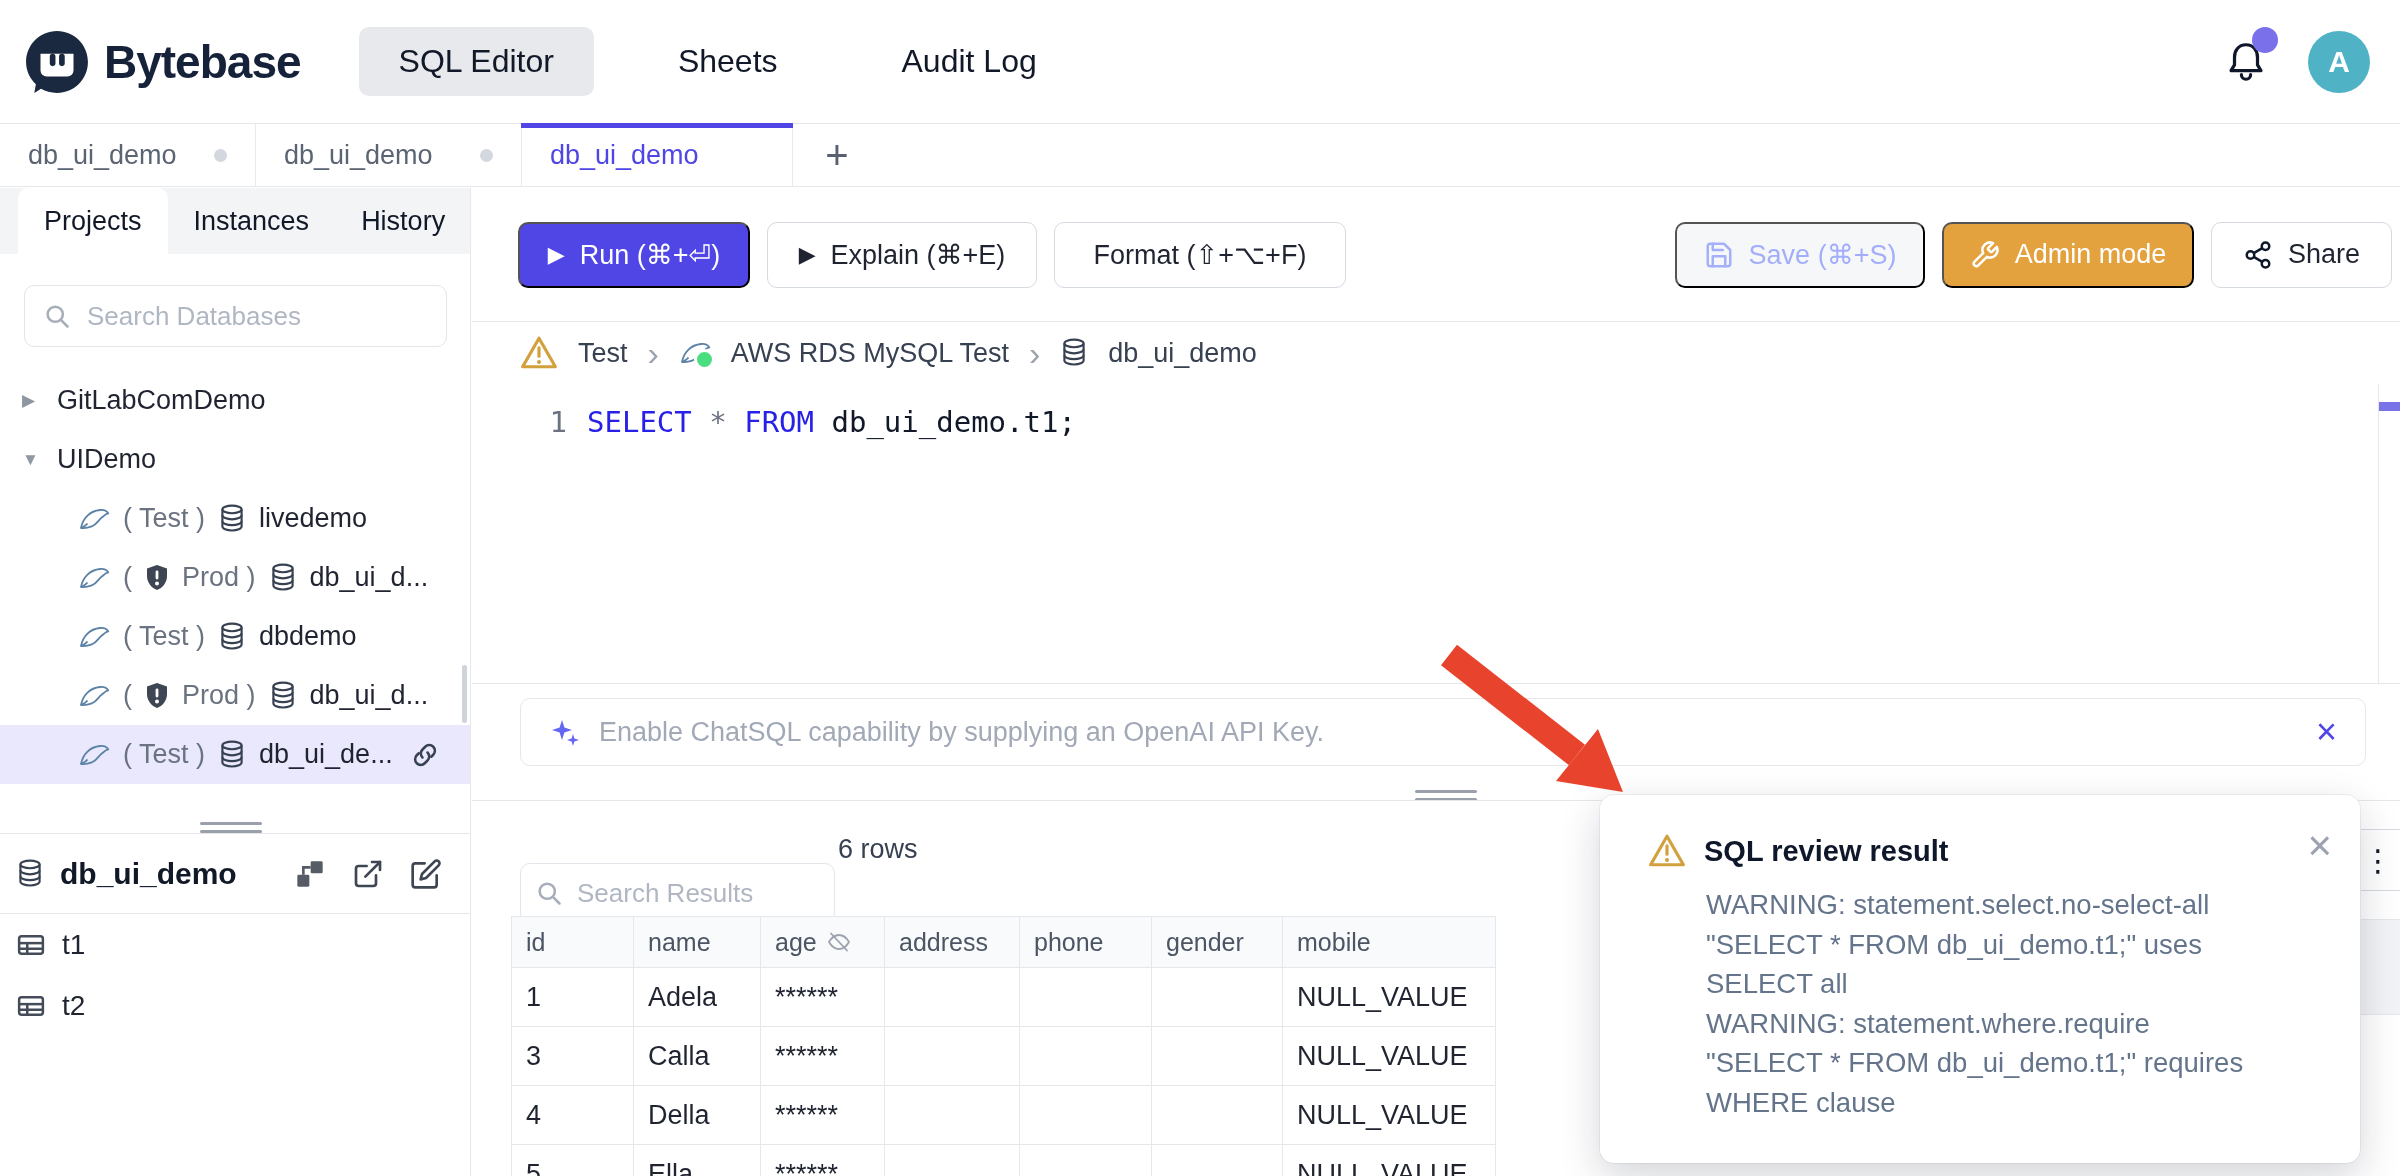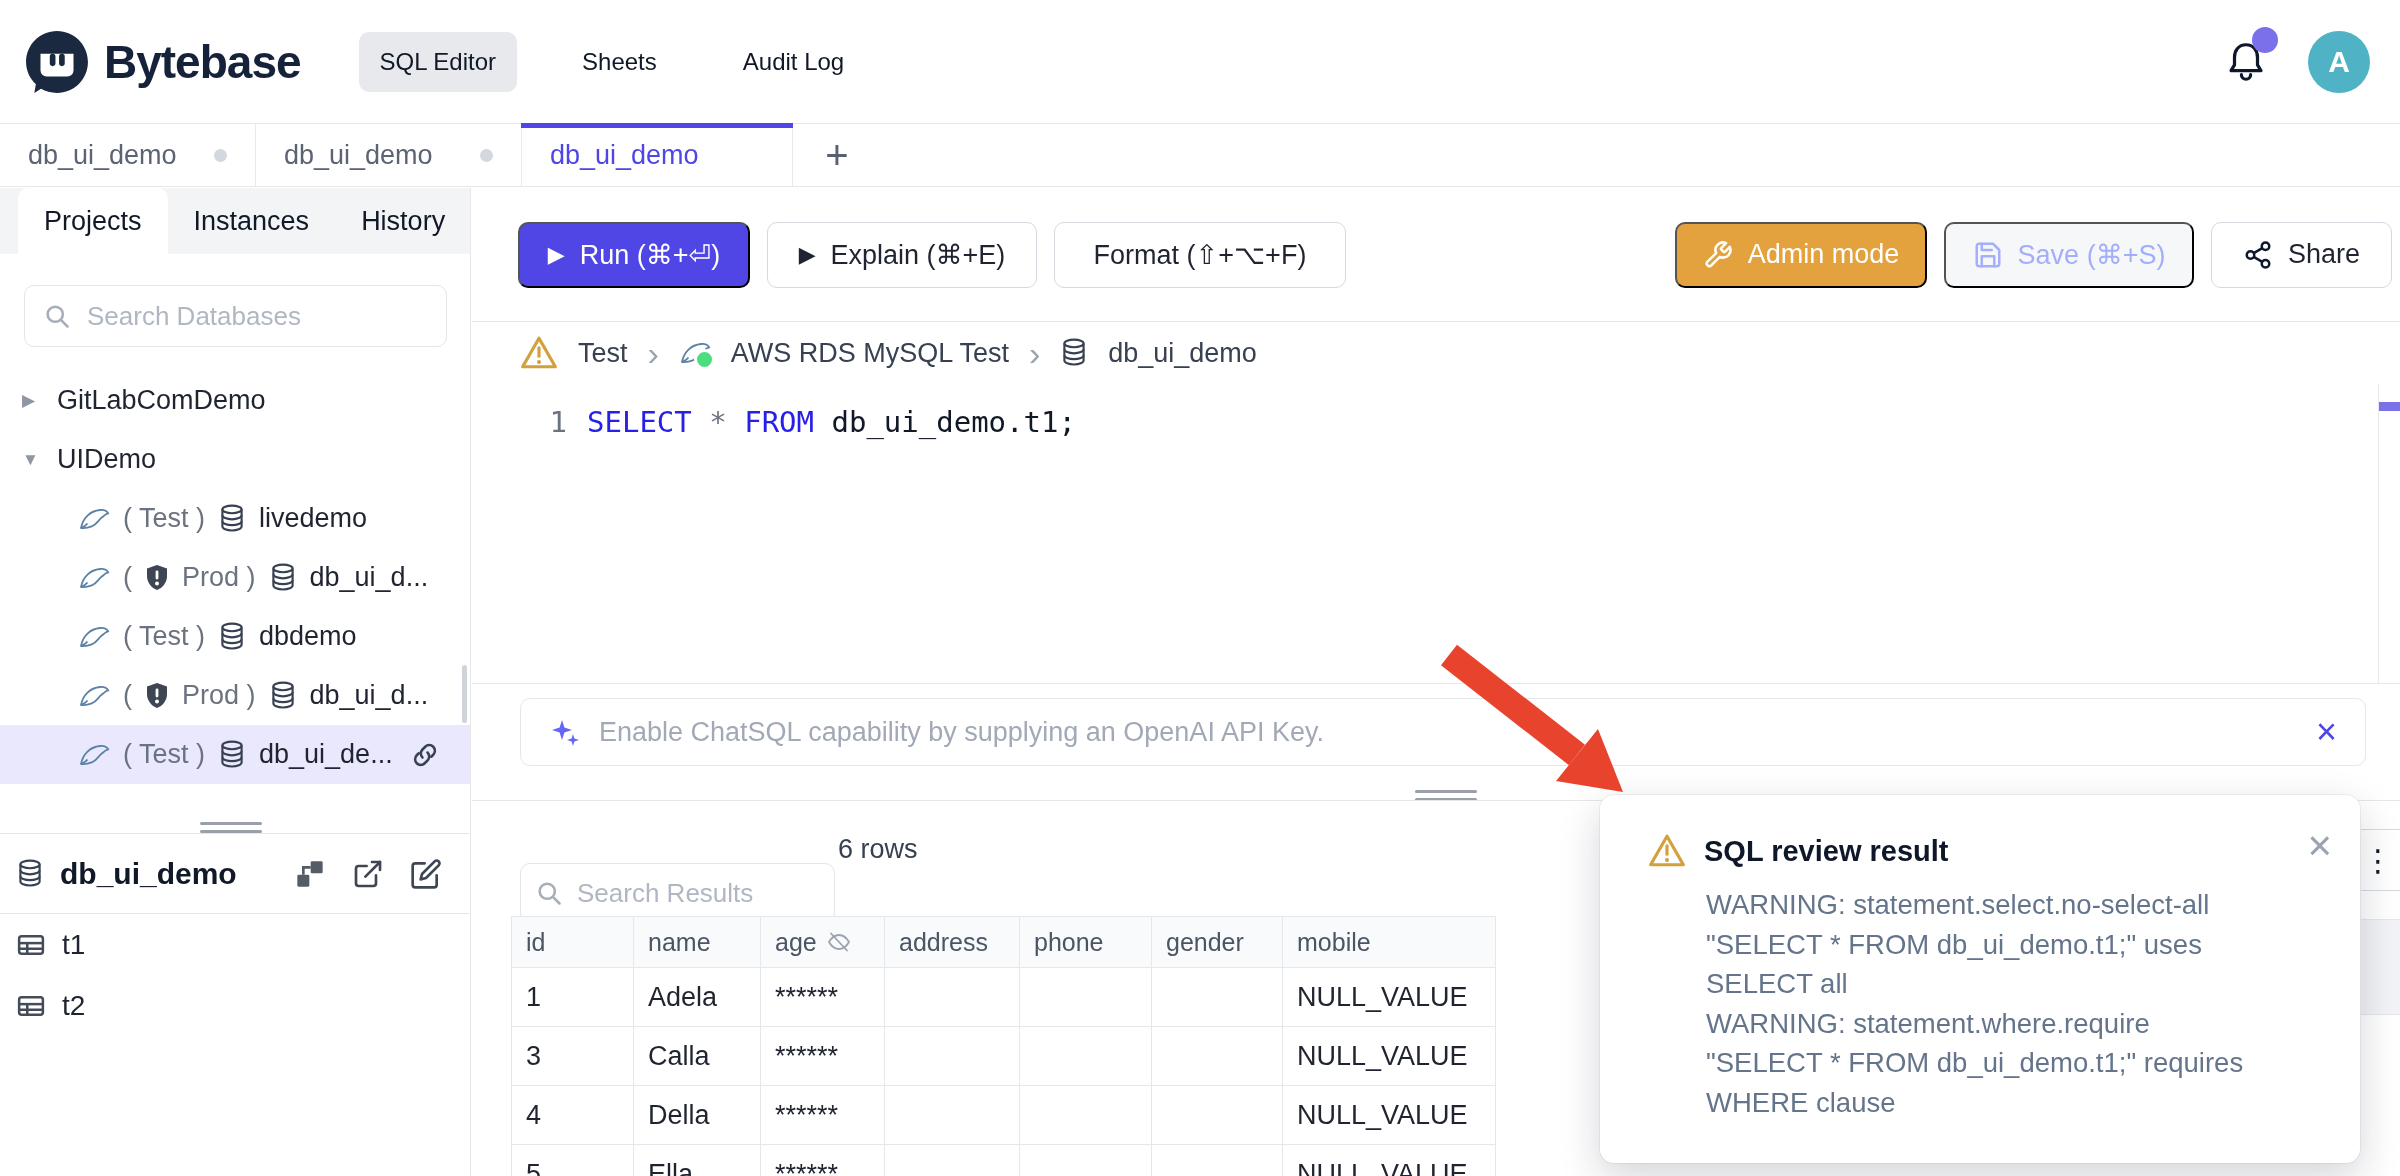--- a/index.html
+++ b/index.html
@@ -5,21 +5,21 @@
   html,body{margin:0;padding:0;}
   .page{position:relative;width:2400px;height:1176px;overflow:hidden;background:#fff;
         font-family:"Liberation Sans","DejaVu Sans",sans-serif;color:#111827;}
   svg{display:block;}
 
   
   .app-header{position:absolute;left:0;top:0;width:2400px;height:123px;display:flex;align-items:center;}
   .logo-wrap{display:flex;align-items:center;gap:14px;margin-left:24px;}
   .brand{font-size:46px;font-weight:800;color:#16213a;letter-spacing:-1px;}
   .main-nav{display:flex;align-items:center;gap:44px;margin-left:58px;}
-  .nav-item{font-size:24px;font-weight:500;color:#111827;padding:16px 21px;border-radius:10px;}
+  .nav-item{font-size:32px;font-weight:500;color:#111827;padding:16px 40px;border-radius:10px;}
   .nav-item.active{background:#e7e9ed;}
   .header-right{margin-left:auto;display:flex;align-items:center;gap:40px;margin-right:30px;}
   .bell-wrap{position:relative;}
   .bell-dot{position:absolute;right:-10px;top:-12px;width:26px;height:26px;border-radius:50%;background:#7a70ea;}
   .avatar{width:62px;height:62px;border-radius:50%;background:#4fb3c5;color:#fff;display:flex;
           align-items:center;justify-content:center;font-size:30px;font-weight:700;}
 
   
   .tab-strip{position:absolute;left:0;top:123px;width:2400px;height:64px;display:flex;
              border-top:1px solid #e5e7eb;border-bottom:1px solid #e5e7eb;box-sizing:border-box;}
@@ -359,35 +359,35 @@
         <span>Run (⌘+⏎)</span>
       </button>
       <button class="btn btn-outline btn-explain">
         <span class="play">▶</span>
         <span>Explain (⌘+E)</span>
       </button>
       <button class="btn btn-outline btn-format">
         <span>Format (⇧+⌥+F)</span>
       </button>
       <div class="toolbar-spacer"></div>
-      <button class="btn btn-admin">
-        <svg width="30" height="30" viewBox="0 0 24 24">
-          <path d="M14.7 6.3a1 1 0 0 0 0 1.4l1.6 1.6a1 1 0 0 0 1.4 0l3.77-3.77a6 6 0 0 1-7.94 7.94l-6.91 6.91a2.12 2.12 0 0 1-3-3l6.91-6.91a6 6 0 0 1 7.94-7.94l-3.76 3.76z" fill="none" stroke="#fff" stroke-width="2" stroke-linecap="round" stroke-linejoin="round"></path>
-        </svg>
-        <span>Admin mode</span>
-      </button>
       <button class="btn btn-save">
         <svg width="30" height="30" viewBox="0 0 24 24">
           <g fill="none" stroke="#a5b0fa" stroke-width="2" stroke-linecap="round" stroke-linejoin="round">
             <path d="M19 21H5a2 2 0 0 1-2-2V5a2 2 0 0 1 2-2h11l5 5v11a2 2 0 0 1-2 2z"></path>
             <polyline points="17 21 17 13 7 13 7 21"></polyline>
             <polyline points="7 3 7 8 15 8"></polyline>
           </g>
         </svg>
         <span>Save (⌘+S)</span>
+      </button>
+      <button class="btn btn-admin">
+        <svg width="30" height="30" viewBox="0 0 24 24">
+          <path d="M14.7 6.3a1 1 0 0 0 0 1.4l1.6 1.6a1 1 0 0 0 1.4 0l3.77-3.77a6 6 0 0 1-7.94 7.94l-6.91 6.91a2.12 2.12 0 0 1-3-3l6.91-6.91a6 6 0 0 1 7.94-7.94l-3.76 3.76z" fill="none" stroke="#fff" stroke-width="2" stroke-linecap="round" stroke-linejoin="round"></path>
+        </svg>
+        <span>Admin mode</span>
       </button>
       <button class="btn btn-outline btn-share">
         <svg width="30" height="30" viewBox="0 0 24 24">
           <g fill="none" stroke="#0f172a" stroke-width="2">
             <circle cx="18" cy="5" r="3"></circle>
               <circle cx="6" cy="12" r="3"></circle>
               <circle cx="18" cy="19" r="3"></circle>
             <line x1="8.6" y1="13.5" x2="15.4" y2="17.5"></line>
               <line x1="15.4" y1="6.5" x2="8.6" y2="10.5"></line>
           </g>

